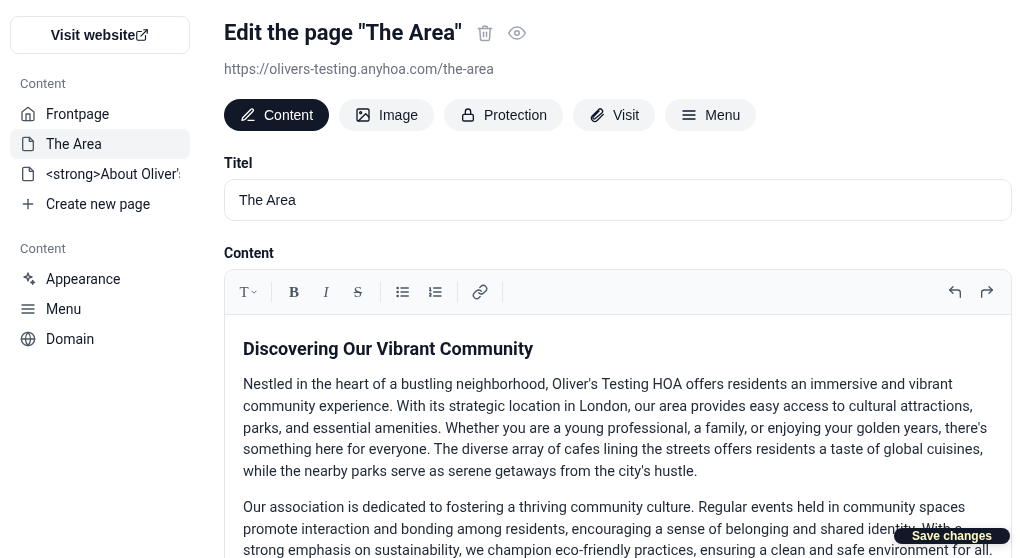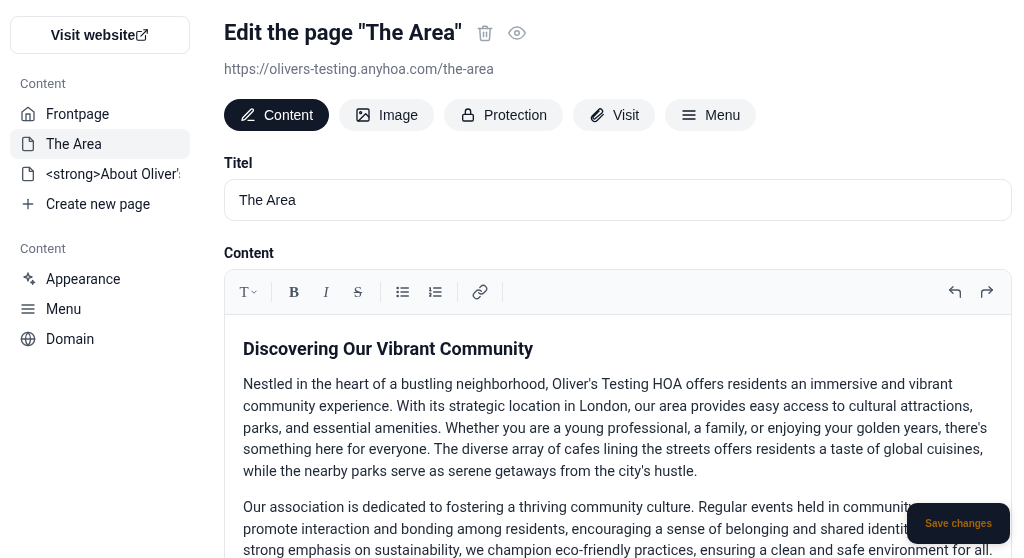--- a/index.html
+++ b/index.html
@@ -219,25 +219,25 @@
   .editor-body p {
     margin: 0 0 14px 0;
   }
 
   
   .save-btn {
     position: fixed;
     bottom: 14px;
     right: 14px;
     background: #111827;
-    color: #a16207;
+    color: #fef9c3;
     border: none;
     border-radius: 10px;
-    padding: 15px 18px;
-    font-size: 10px;
+    padding: 1px 18px;
+    font-size: 12px;
     font-weight: 600;
     cursor: pointer;
     box-shadow: 0 2px 8px rgba(0,0,0,.15);
   }
 
   svg { display: block; }
 </style>
 </head>
 <body>
 

